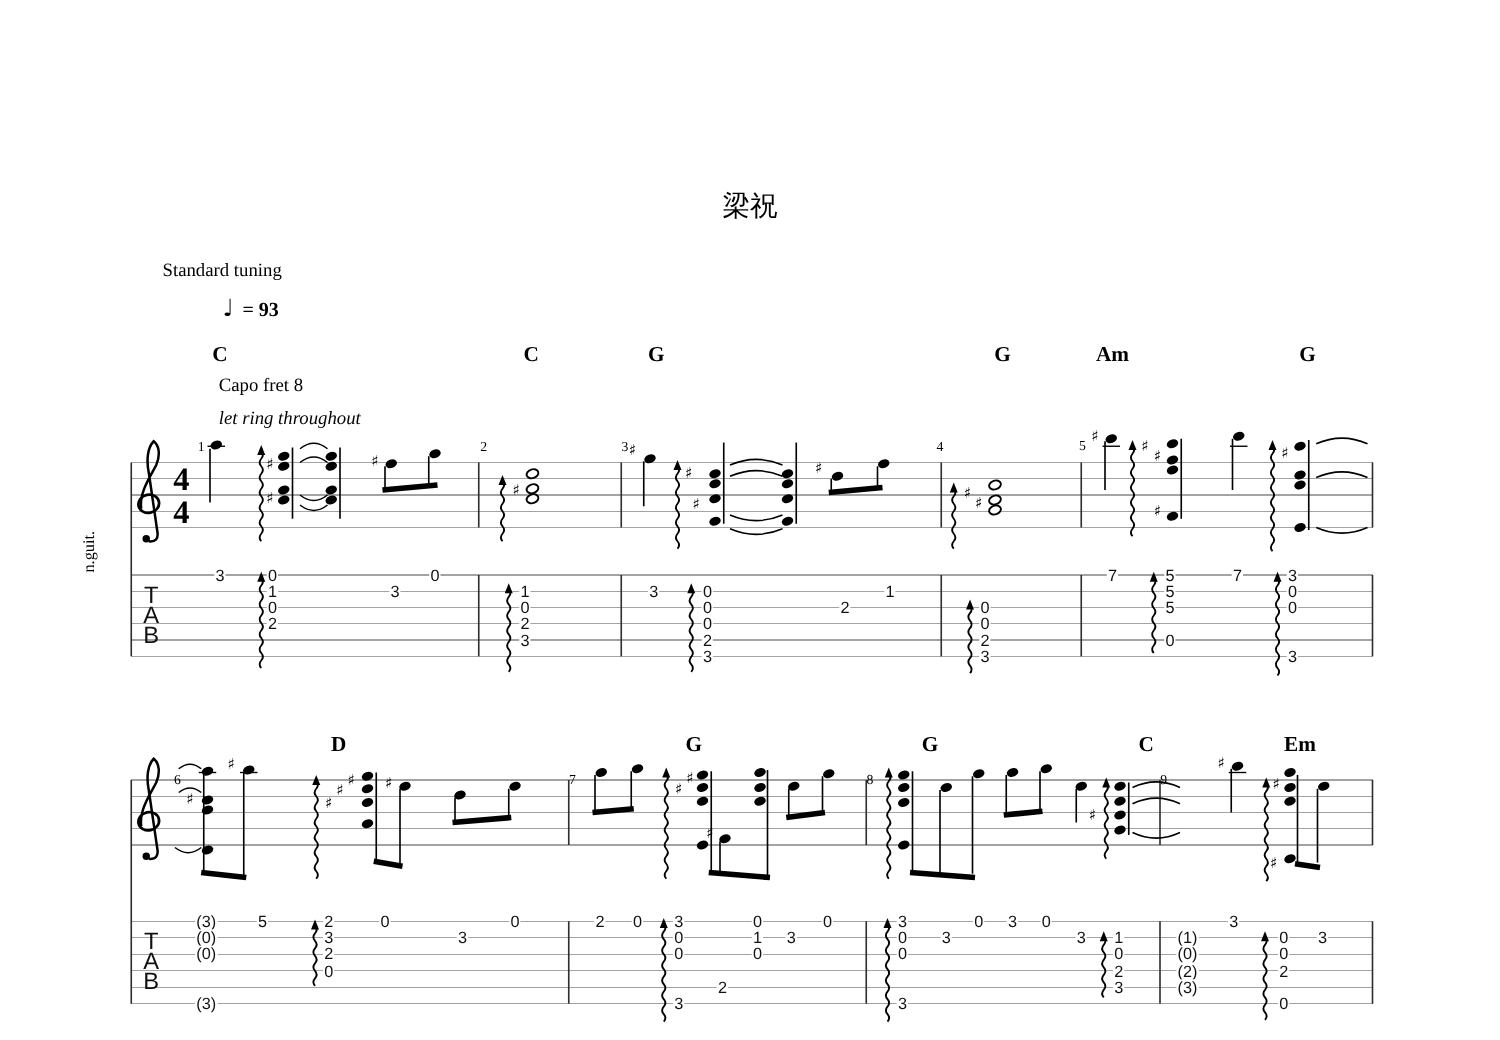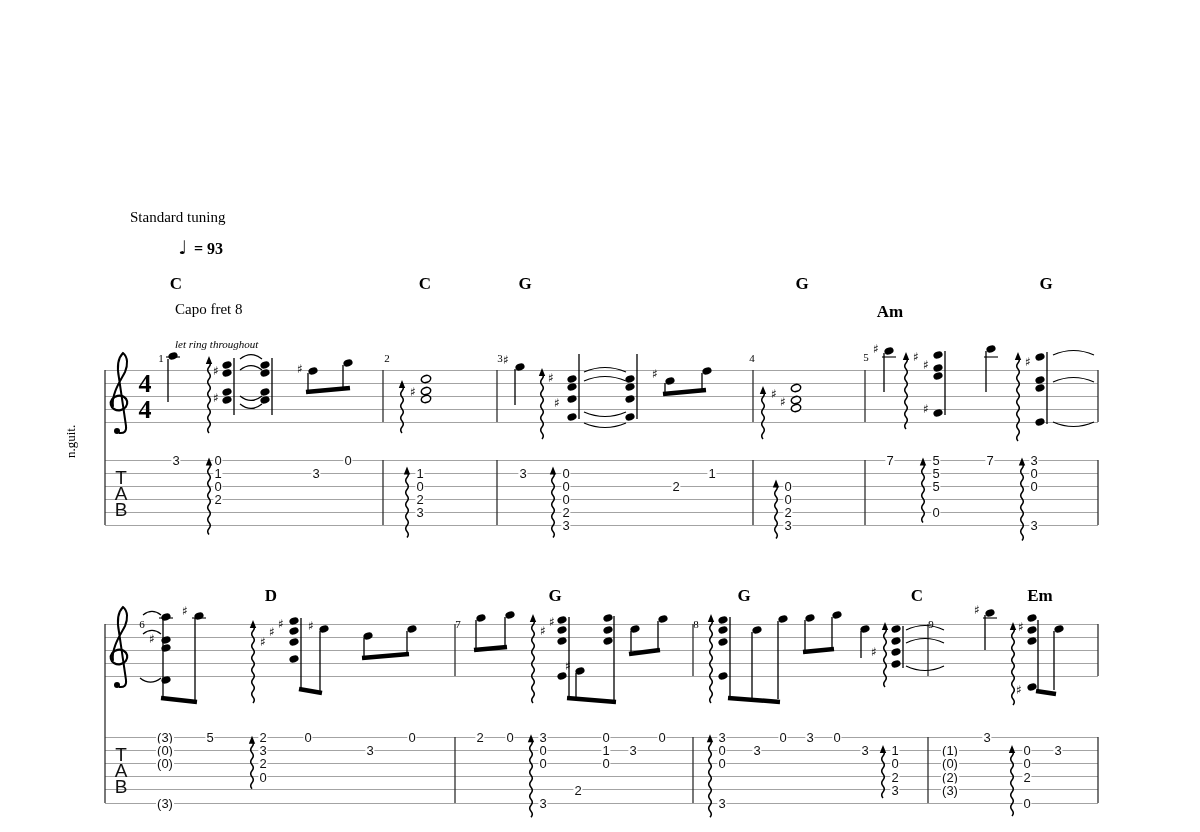--- a/index.html
+++ b/index.html
@@ -8,33 +8,34 @@
   .score-svg{position:absolute;left:0;top:0;}
   .overlay{position:absolute;left:0;top:0;width:1200px;height:832px;}
   .overlay span{position:absolute;white-space:nowrap;}
   .title{position:absolute;left:0;width:100%;top:92px;text-align:center;font-size:48px;font-weight:400;margin:0;}
   .subtitle{position:absolute;left:0;width:100%;top:150px;text-align:center;font-size:22px;}
   .credit{position:absolute;right:104px;top:175px;font-size:19px;}
   .tuning{position:absolute;left:130px;top:209px;font-size:15px;}
   .tempo{position:absolute;left:178px;top:236px;font-size:16px;font-weight:bold;}
   .tempo-note{font-family:"DejaVu Sans",sans-serif;font-size:19px;font-weight:normal;margin-right:7px;}
   .capo{position:absolute;left:175px;top:301px;font-size:15px;}
-  .letring{position:absolute;left:175px;top:327px;font-size:11px;font-style:italic;margin-top:11px;}
+  .letring{position:absolute;left:175px;top:327px;font-size:15px;font-style:italic;}
   .instrument{position:absolute;left:63px;top:458px;font-size:13px;transform:rotate(-90deg);transform-origin:left top;}
   .chord{font-weight:bold;font-size:17px;transform:translate(-50%,0);}
   .mnum{font-size:11px;transform:translate(-50%,-100%);}
   .tabletter{font-family:"Liberation Sans","DejaVu Sans",sans-serif;font-size:19px;line-height:1;
              transform:translate(-50%,-50%);color:#111;}
   .fret{font-family:"Liberation Sans","DejaVu Sans",sans-serif;font-size:13px;line-height:1;background:#fff;
         padding:0 1px;transform:translate(-50%,-50%);color:#111;}
 </style>
 </head>
 <body>
 
 <div class="page">
+  <div class="subtitle">梁祝</div>
   <div class="tuning">Standard tuning</div>
   <div class="tempo">
     <span class="tempo-note">♩</span><span>= 93</span>
   </div>
   <div class="capo">Capo fret 8</div>
   <div class="letring">let ring throughout</div>
   <div class="instrument">n.guit.</div>
   <svg class="score-svg" width="1200" height="832" viewBox="0 0 1200 832">
       <line x1="105" x2="1098" y1="370" y2="370" stroke="#a3a3a3" stroke-width="1" shape-rendering="crispEdges"></line>
       <line x1="105" x2="1098" y1="383" y2="383" stroke="#a3a3a3" stroke-width="1" shape-rendering="crispEdges"></line>
@@ -309,21 +310,21 @@
       <polygon points="879.8,752.92 886.2,752.92 883,744.92" fill="#000000"></polygon>
       <path d="M 883 749.92 q 2.6 3 0 6 q -2.6 3 0 6 q 2.6 3 0 6 q -2.6 3 0 6 q 2.6 3 0 6 q -2.6 3 0 6 q 2.6 3 0 6 q -2.6 3 0 6" stroke="#000000" stroke-width="1.5" fill="none"></path>
       <polygon points="1008.8,752.92 1015.2,752.92 1012,744.92" fill="#000000"></polygon>
       <path d="M 1012 749.92 q 2.6 3 0 6 q -2.6 3 0 6 q 2.6 3 0 6 q -2.6 3 0 6 q 2.6 3 0 6 q -2.6 3 0 6 q 2.6 3 0 6 q -2.6 3 0 6 q 2.6 3 0 6 q -2.6 3 0 6 q 2.6 3 0 6" stroke="#000000" stroke-width="1.5" fill="none"></path>
     </svg>
   <div class="overlay">
       <span class="chord" style="left: 176px; top: 274px;">C</span>
       <span class="chord" style="left: 425px; top: 274px;">C</span>
       <span class="chord" style="left: 525px; top: 274px;">G</span>
       <span class="chord" style="left: 802px; top: 274px;">G</span>
-      <span class="chord" style="left: 890px; top: 274px; margin-top: 28px;">Am</span>
+      <span class="chord" style="left: 890px; top: 274px;">Am</span>
       <span class="chord" style="left: 1046px; top: 274px;">G</span>
       <span class="mnum" style="left: 161px; top: 364px;">1</span>
       <span class="mnum" style="left: 387px; top: 364px;">2</span>
       <span class="mnum" style="left: 500px; top: 364px;">3</span>
       <span class="mnum" style="left: 752px; top: 364px;">4</span>
       <span class="mnum" style="left: 866px; top: 363px;">5</span>
       <span class="tabletter" style="left: 121px; top: 477px;">T</span>
       <span class="tabletter" style="left: 121px; top: 493px;">A</span>
       <span class="tabletter" style="left: 121px; top: 509px;">B</span>
       <span class="fret" style="left: 176px; top: 460px;">3</span>

